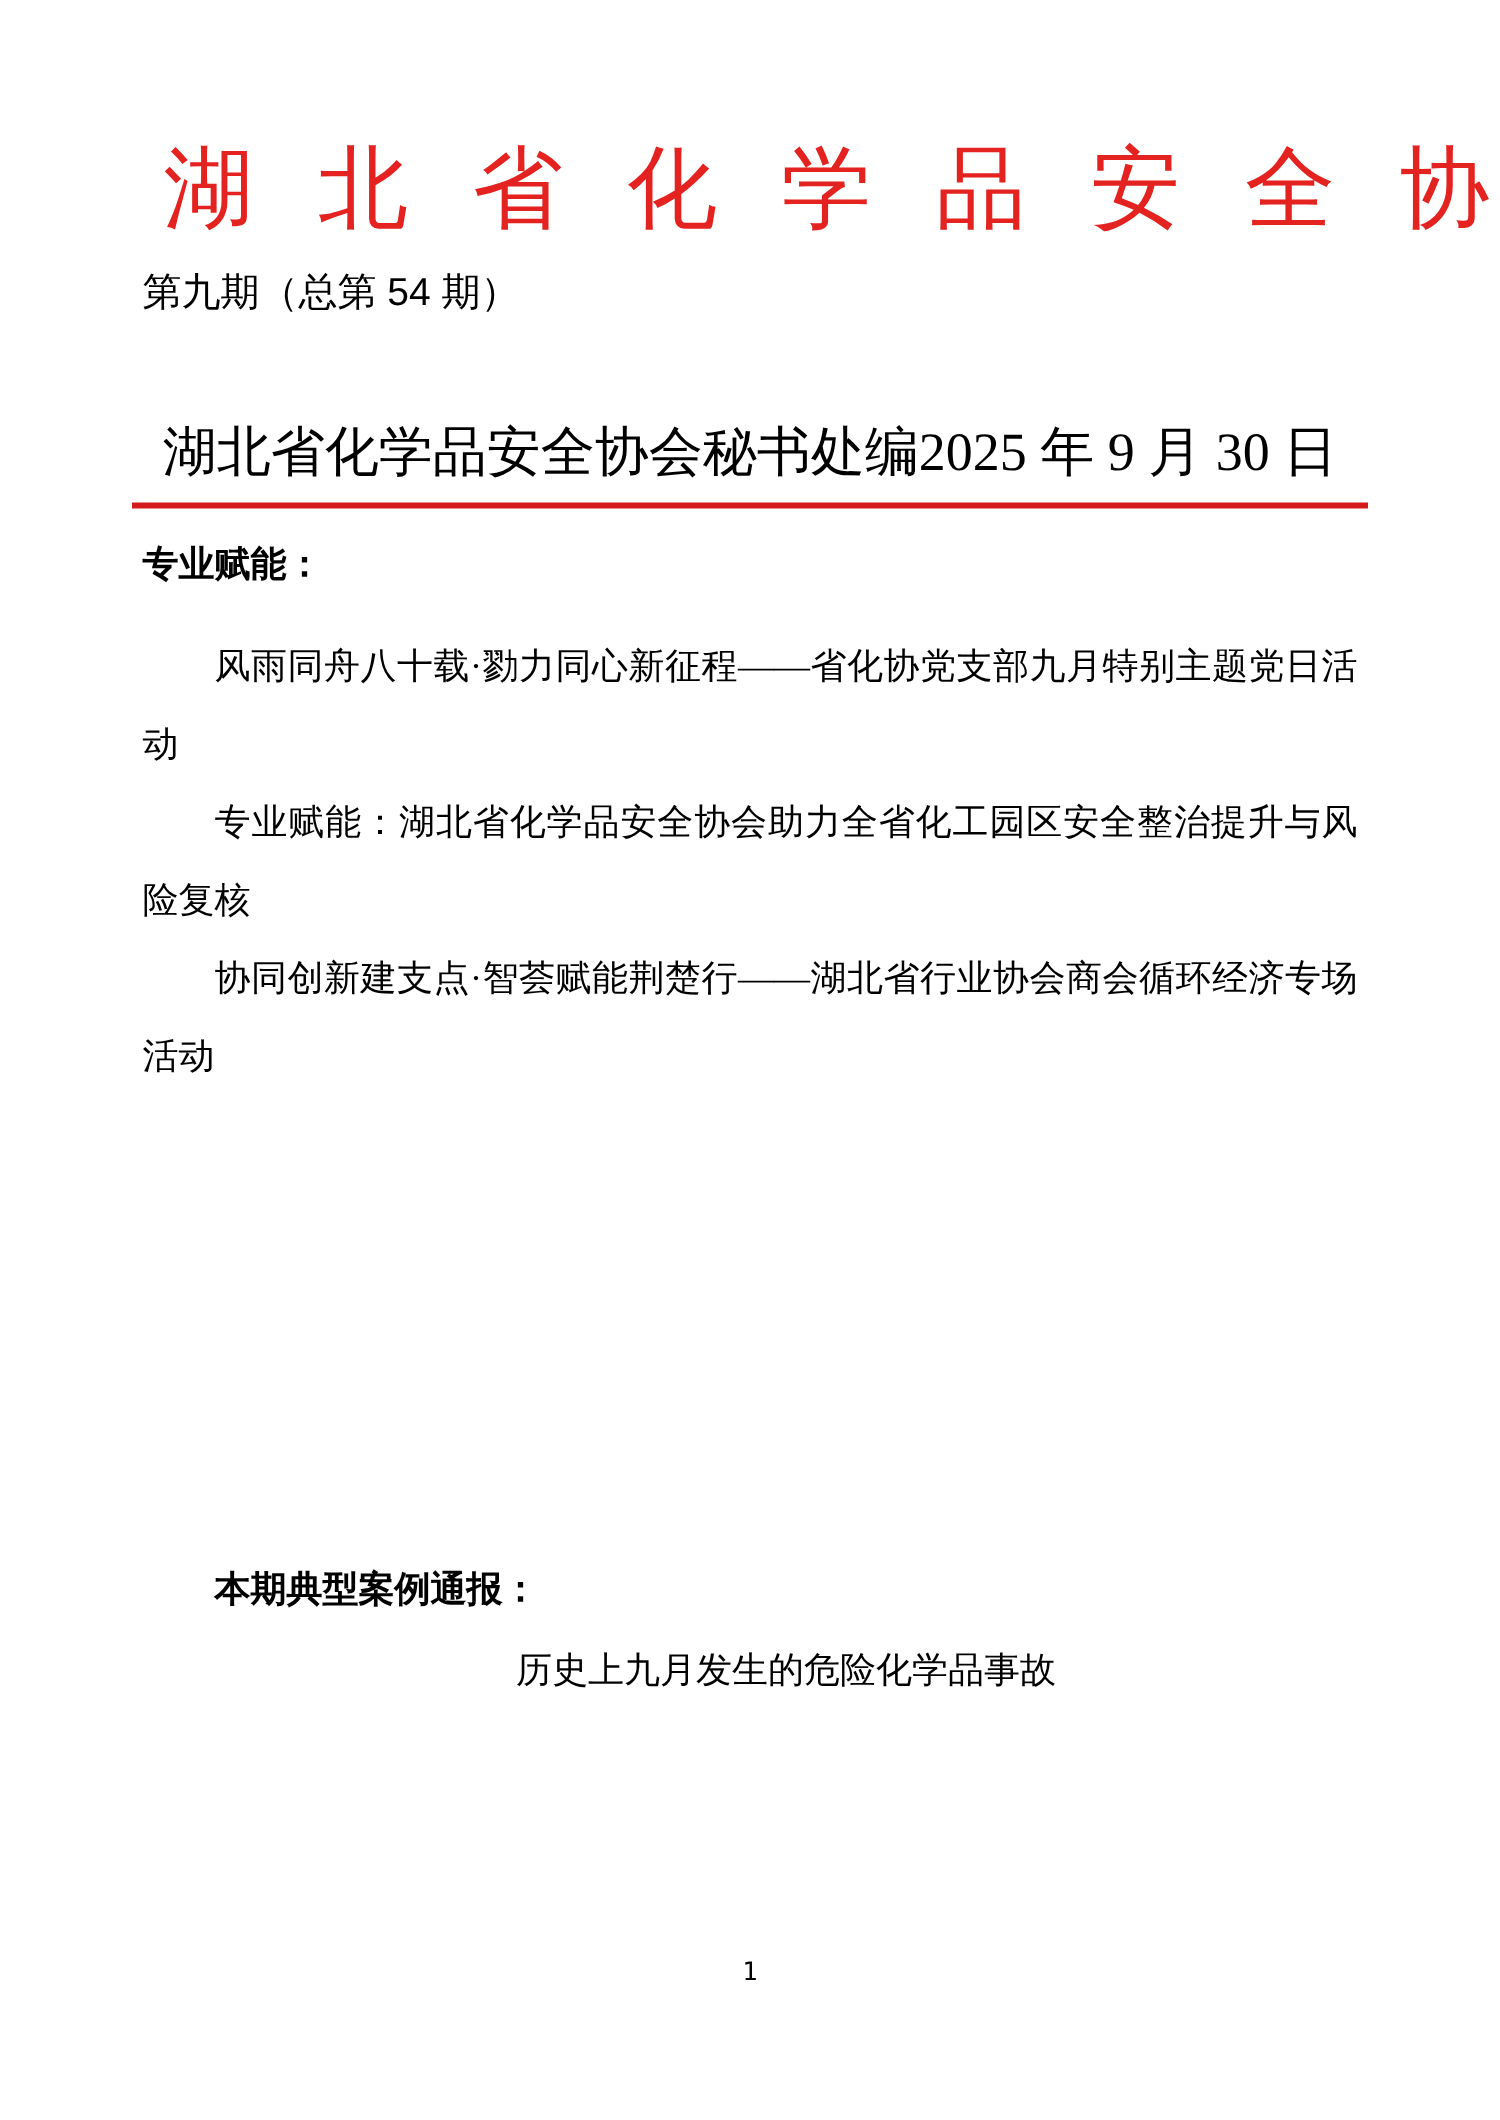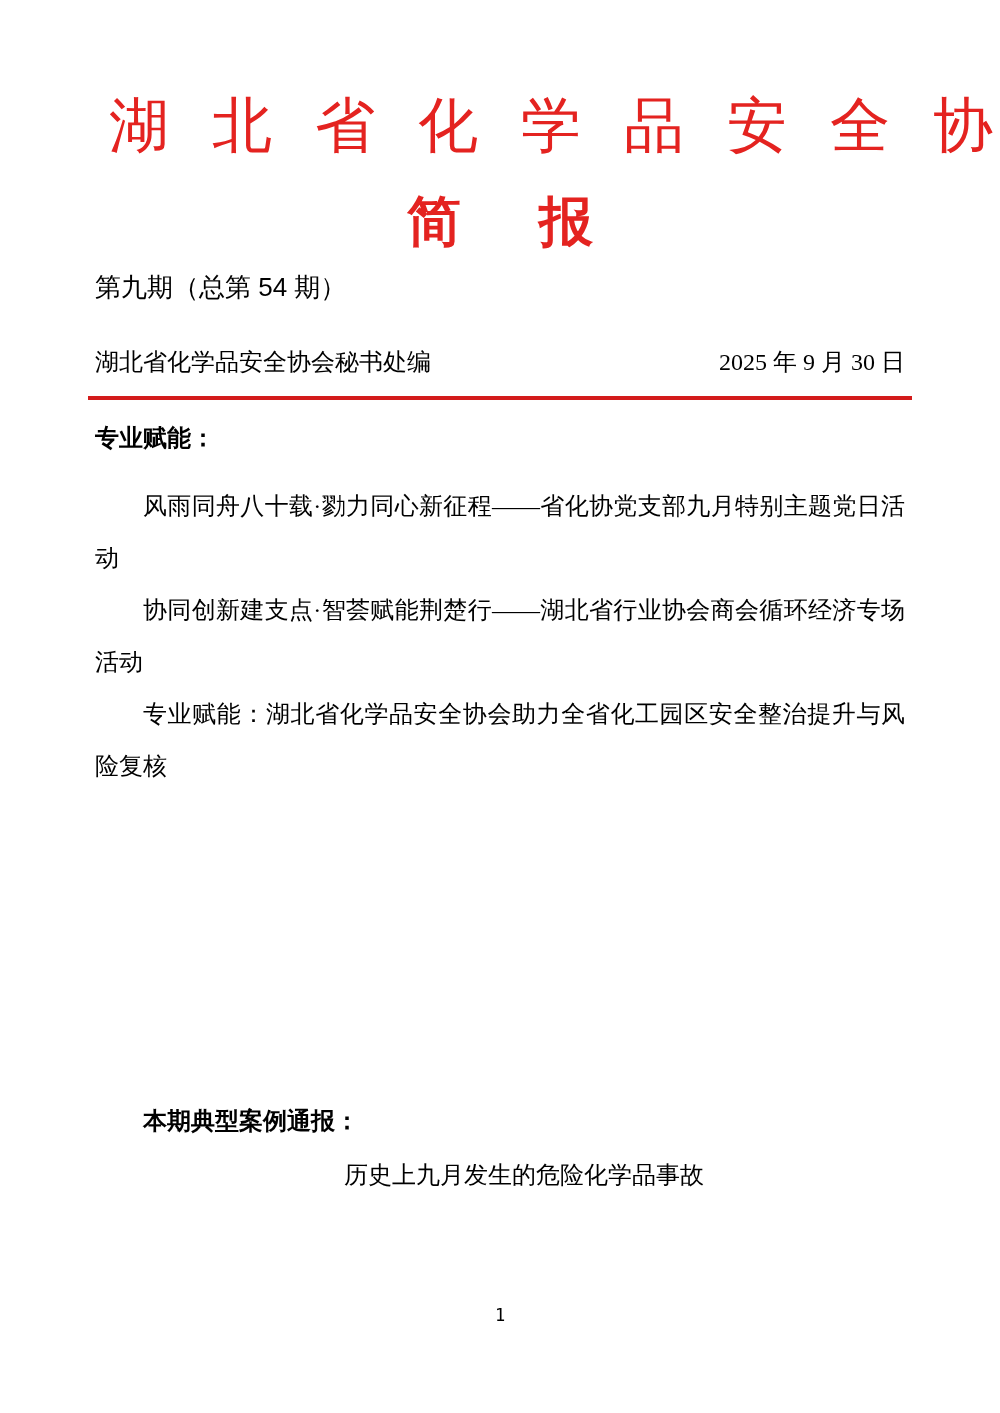--- a/index.html
+++ b/index.html
@@ -38,25 +38,25 @@
     font-family: "Liberation Serif", "DejaVu Serif", serif;
   }
   .issue-line {
     margin-top: 15px;
     text-align: left;
     font-size: 26px;
     line-height: 34px;
     font-family: "Liberation Sans", "DejaVu Sans", sans-serif;
   }
   .meta-row {
-    margin-top: 40px;
+    margin-top: 72px;
     display: flex;
-    justify-content: space-between;
+    justify-content: center;
     align-items: baseline;
-    font-size: 24px;
+    font-size: 36px;
     line-height: 36px;
   }
   .divider {
     margin: 16px -7px 0 -7px;
     height: 4px;
     border: none;
   }
   .toc-heading {
     margin-top: 18px;
     font-size: 24px;
@@ -98,37 +98,36 @@
   }
 </style>
 </head>
 <body>
 
 <div class="page">
   <div class="content">
 
     <h1 class="org-title accent" style="color: rgb(228, 35, 32);">湖 北 省 化 学 品 安 全 协 会</h1>
 
-    <h2 class="bulletin-title accent" style="color: rgb(228, 35, 32);">简　报</h2>
 
     <div class="issue-line">第九期（总第 54 期）</div>
 
     <div class="meta-row">
       <span>湖北省化学品安全协会秘书处编</span>
       <span>2025 年 9 月 30 日</span>
     </div>
 
     <hr class="divider" style="background: rgb(211, 27, 27);">
 
     <div class="toc-heading">专业赋能：</div>
 
     <div class="toc">
       <p>风雨同舟八十载·勠力同心新征程——省化协党支部九月特别主题党日活动</p>
+      <p>专业赋能：湖北省化学品安全协会助力全省化工园区安全整治提升与风险复核</p>
       <p>协同创新建支点·智荟赋能荆楚行——湖北省行业协会商会循环经济专场活动</p>
-      <p>专业赋能：湖北省化学品安全协会助力全省化工园区安全整治提升与风险复核</p>
     </div>
 
     <div class="case-section">
       <div class="case-heading">本期典型案例通报：</div>
       <div class="case-item">历史上九月发生的危险化学品事故</div>
     </div>
 
   </div>
 
   <div class="page-number">1</div>

